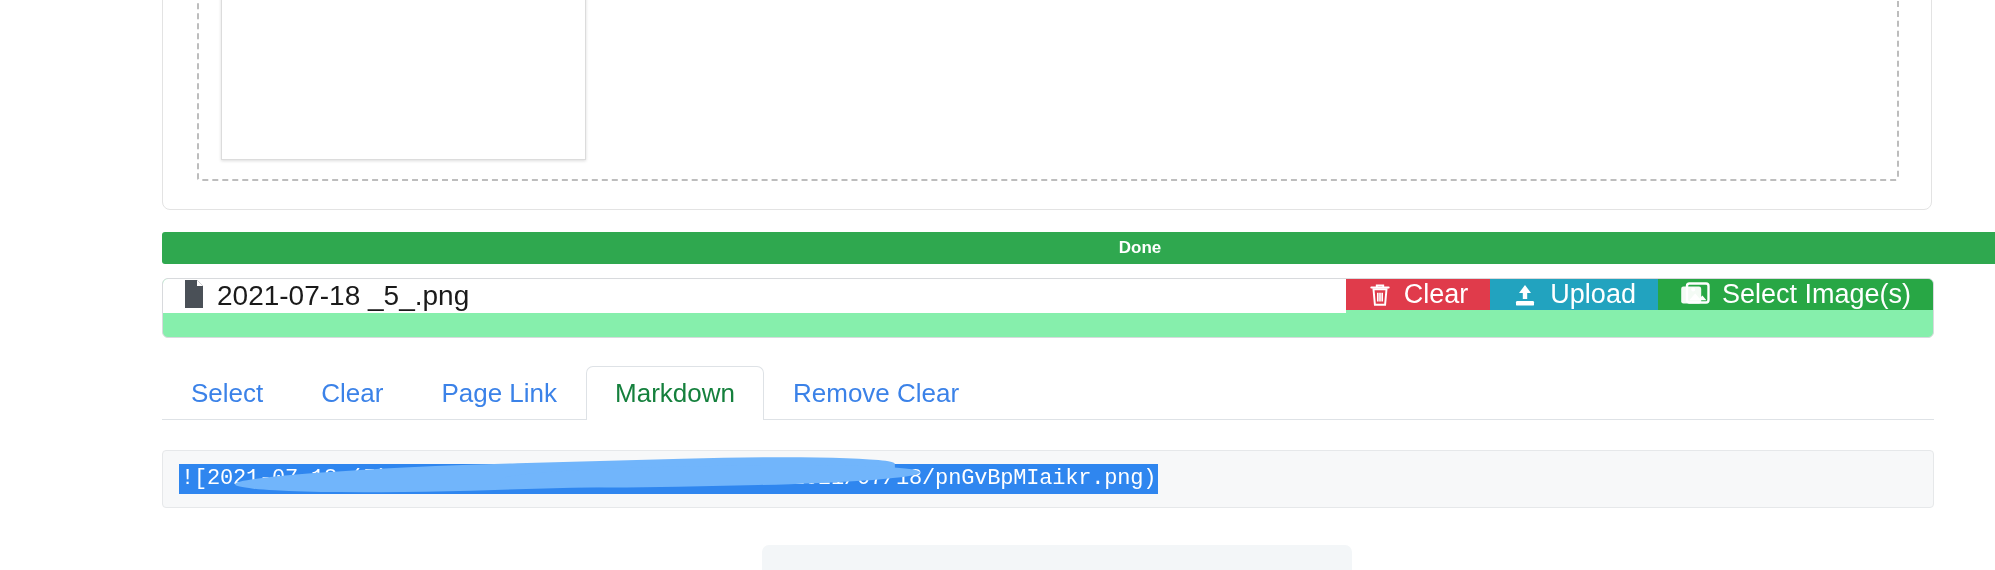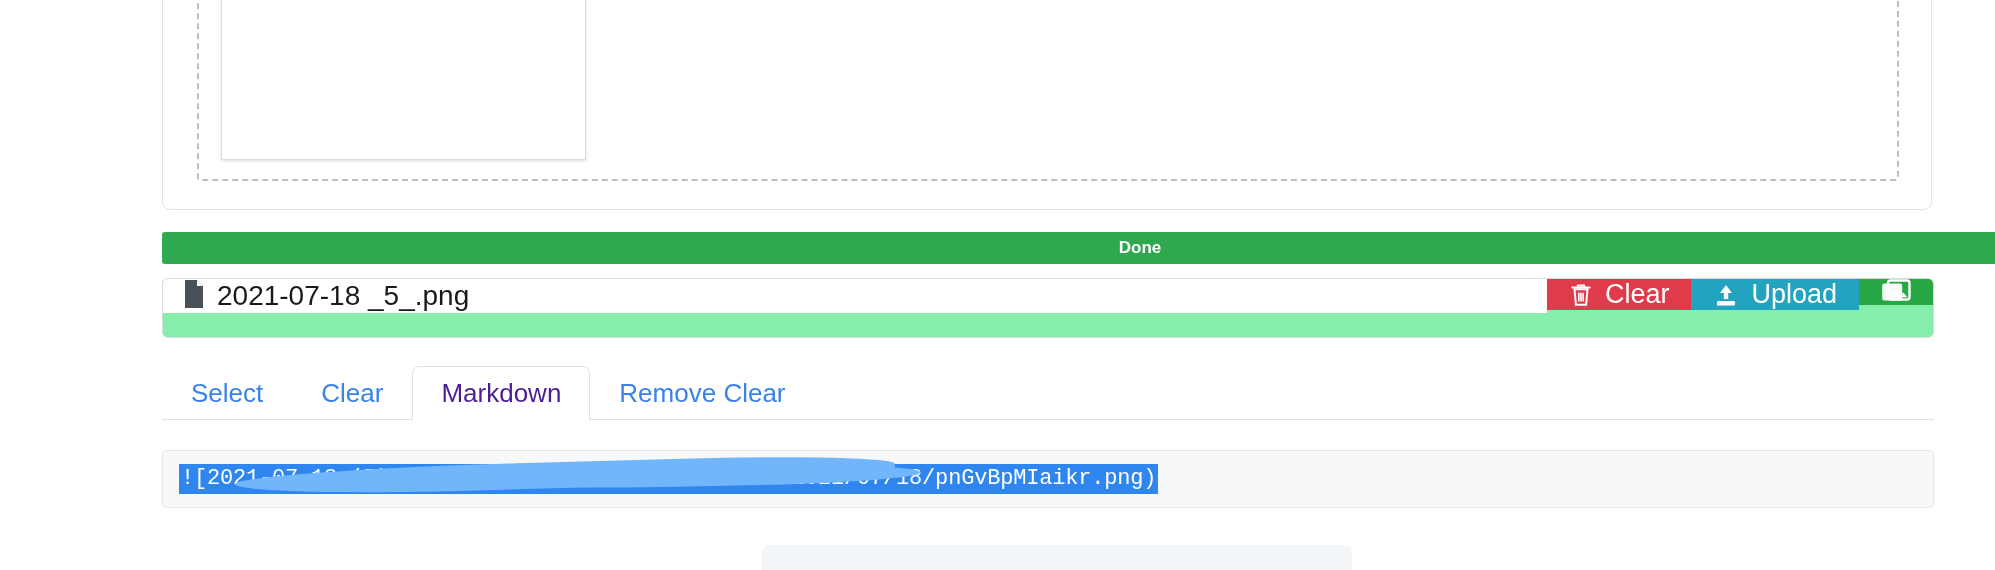--- a/index.html
+++ b/index.html
@@ -119,21 +119,21 @@
     border: 1px solid transparent;
     border-bottom: none;
     border-radius: 7px 7px 0 0;
     line-height: 1.1;
     cursor: pointer;
     white-space: nowrap;
     position: relative;
     top: 1px;
   }
   .tab.active {
-    color: #4c1d95;
+    color: #15803d;
     background: #ffffff;
     border-color: #dee2e6 #dee2e6 #ffffff;
     cursor: default;
   }
 
   
   .md-box {
     position: absolute;
     left: 162px; top: 450px;
     width: 1772px; height: 58px;
@@ -235,26 +235,28 @@
 
   <div class="act-btn select">
     <span>
       <svg width="30" height="26" viewBox="0 0 30 26">
         <rect x="1.2" y="4.5" width="20" height="17" rx="2.2" fill="#ffffff" opacity="0.95"></rect>
         <rect x="7" y="1.5" width="21.5" height="19" rx="2.4" fill="none" stroke="#ffffff" stroke-width="2.4"></rect>
         <circle cx="13.2" cy="7.4" r="2" fill="#ffffff"></circle>
         <path d="M9.2 18.2 L15.2 11.6 L19.6 16.4 L22.4 13.6 L26.4 18.2 Z" fill="#ffffff"></path>
       </svg>
     </span>
+    <span>Select Image(s)</span>
   </div>
 </div>
 
 <div class="tabs">
   <div class="tab">Select</div>
   <div class="tab">Clear</div>
+  <div class="tab">Page Link</div>
   <div class="tab active">Markdown</div>
   <div class="tab">Remove Clear</div>
 </div>
 
 <div class="md-box">
   <span class="md-text">![2021-07-18 (5).png](https://i.ibb.co/xxxxxxx/2021/07/18/pnGvBpMIaikr.png)</span>
 </div>
 <div class="md-redaction"></div>
 <div class="md-redaction2"></div>
 

